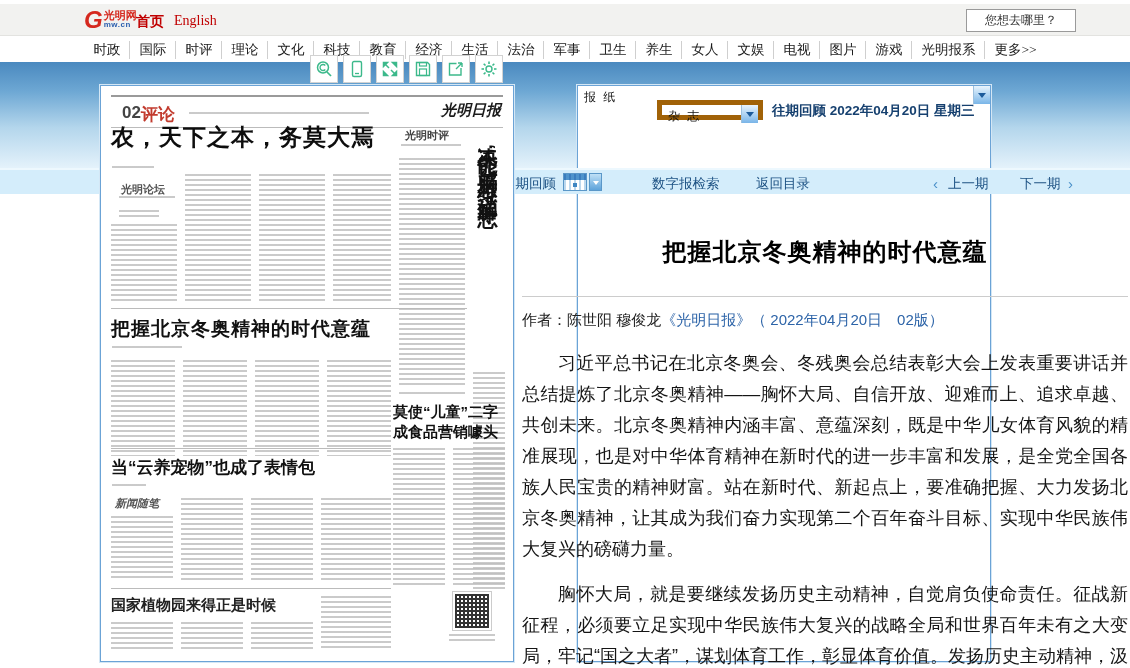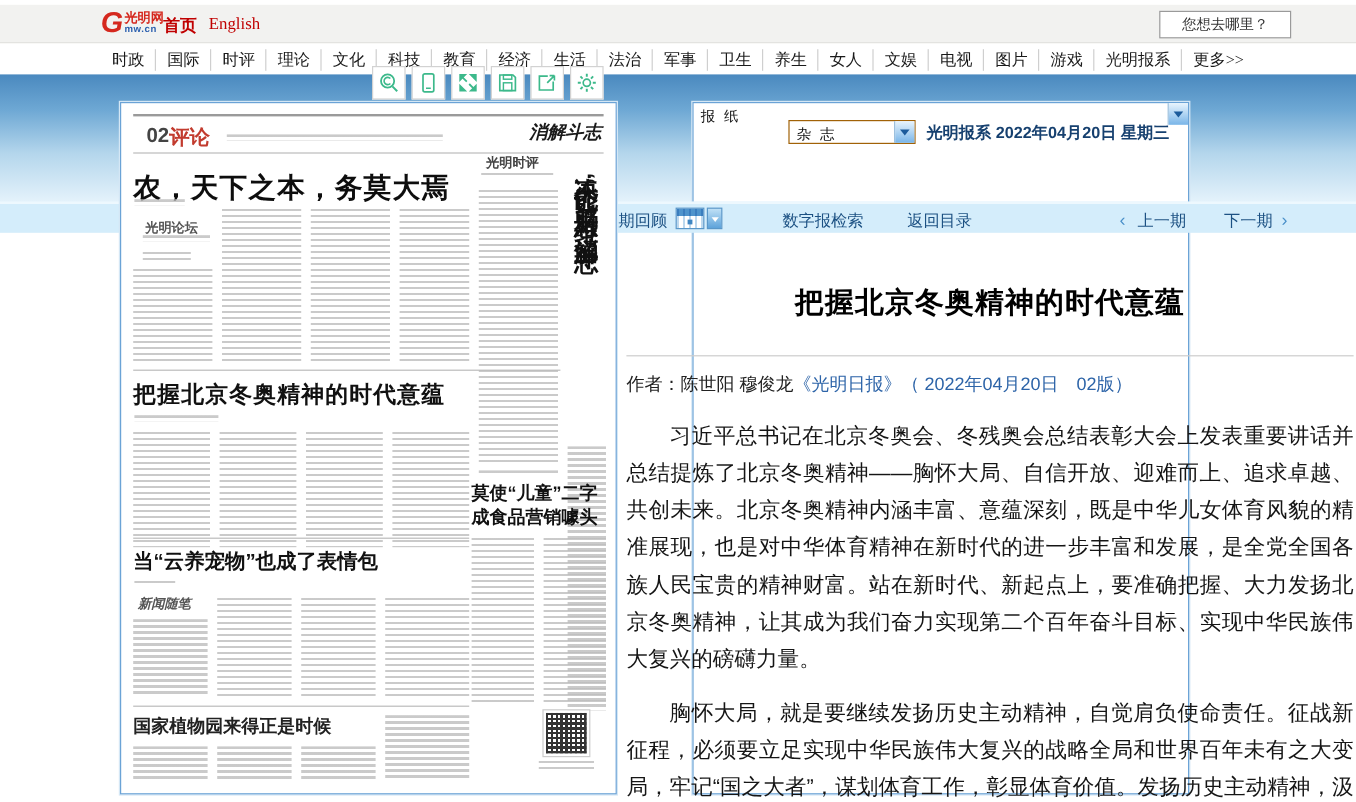--- a/index.html
+++ b/index.html
@@ -22,21 +22,21 @@
   .mainnav { position:absolute; left:0; top:37px; width:1130px; height:25px; background:#fff; display:flex; justify-content:center; align-items:center; font-size:13.5px; color:#1a1a1a; }
   .mainnav span.item { padding:0 9px; cursor:pointer; white-space:nowrap;font-family:Liberation Serif, serif; }
   .mainnav span.item + span.item { border-left:1px solid #cfcfcf; }
 
   
   .banner { position:absolute; left:0; top:62px; width:1130px; height:106px; background:linear-gradient(180deg,#4a89bf 0%,#6ea8d4 28%,#b4d6ec 62%,#e4f2fb 100%); }
   .toolbar { position:absolute; left:310px; top:55px; display:flex; gap:5px; }
   .tool { width:28px; height:28px; background:#fff; border:1px solid #d2d2d2; display:flex; align-items:center; justify-content:center; cursor:pointer; }
   .tool svg { display:block; }
 
-  .sel { position:absolute; top:100px; width:106px; height:20px; background:#fff; border:1px solid #a16207; font-size:12px; color:#111; cursor:pointer; }
+  .sel { position:absolute; top:100px; width:106px; height:20px; background:#fff; border:5px solid #a16207; font-size:12px; color:#111; cursor:pointer; }
   .sel .txt { position:absolute; left:6px; top:3px; letter-spacing:2px; }
   .sel .btn { position:absolute; right:0; top:0; width:17px; height:18px; background:linear-gradient(180deg,#e8f4fd,#79b5e8); border-left:1px solid #9cc0de; }
   .sel .btn::after { content:""; position:absolute; left:4px; top:7px; border-left:4px solid transparent; border-right:4px solid transparent; border-top:5px solid #1c5b9b; }
   .sel.paper { left:558px;margin-left:19px; }
   .sel.mag { left:657px; }
   .masthead-date { position:absolute; left:772px; top:102px; font-size:13.5px; font-weight:bold; color:#16406f; }
 
   
   .subnav { position:absolute; left:0; top:168px; width:1130px; height:26px; background:#d4edfb; border-top:2px solid #edf8fe; font-size:13.5px; color:#1c5183; }
   .subnav .lnk { position:absolute; top:5px; cursor:pointer; }
@@ -169,45 +169,45 @@
   </div>
 
   <div class="sel paper">
     <span class="txt">报 纸</span>
     <span class="btn"></span>
   </div>
   <div class="sel mag">
     <span class="txt">杂 志</span>
     <span class="btn"></span>
   </div>
-  <div class="masthead-date">光明报系 2022年04月20日 星期三</div>
+  <div class="masthead-date">往期回顾 2022年04月20日 星期三</div>
 
   <div class="subnav">
     <span class="lnk" style="left:502px;">往期回顾</span>
     <span class="cal-wrap">
       <span class="cal"></span>
       <span class="cal-dd"></span>
     </span>
     <span class="lnk" style="left:652px;">数字报检索</span>
     <span class="lnk" style="left:756px;">返回目录</span>
     <span class="lnk arrow" style="left:933px;">‹</span>
     <span class="lnk" style="left:948px;">上一期</span>
     <span class="lnk" style="left:1008px;margin-left:12px;">下一期</span>
     <span class="lnk arrow" style="left:1068px;">›</span>
   </div>
 
   <div class="paper">
     <div class="rule abs" style="left:10px; right:10px; top:9px; height:2px;"></div>
     <span class="p-pageno abs" style="left:11px; top:17px;margin-left:10px;">02</span>
     <span class="p-section abs" style="left:40px; top:17px;">评论</span>
     <div class="tx abs" style="left:88px; top:26px; width:180px; height:5px;"></div>
-    <span class="p-masthead abs" style="right:12px; top:15px;">消解斗志</span>
+    <span class="p-masthead abs" style="right:12px; top:15px;">光明日报</span>
     <div class="rule abs" style="left:10px; right:10px; top:41px; height:1px; background:#bbb;"></div>
 
-    <span class="p-h1 abs" style="left:10px; top:55px;">农，天下之本，务莫大焉</span>
+    <span class="p-h1 abs" style="left:10px; top:36px;">农，天下之本，务莫大焉</span>
     <div class="tx abs" style="left:11px; top:80px; width:42px; height:5px;"></div>
 
     <span class="badge abs" style="left:20px; top:96px;">光明论坛</span>
     <div class="tx abs" style="left:18px; top:110px; width:56px; height:5px;"></div>
     <div class="tx abs" style="left:18px; top:124px; width:40px; height:7px;"></div>
 
     <div class="tx abs" style="left:10px; top:138px; width:66px; height:78px;"></div>
     <div class="tx abs" style="left:84px; top:88px; width:66px; height:128px;"></div>
     <div class="tx abs" style="left:158px; top:88px; width:66px; height:128px;"></div>
     <div class="tx abs" style="left:232px; top:88px; width:58px; height:128px;"></div>

